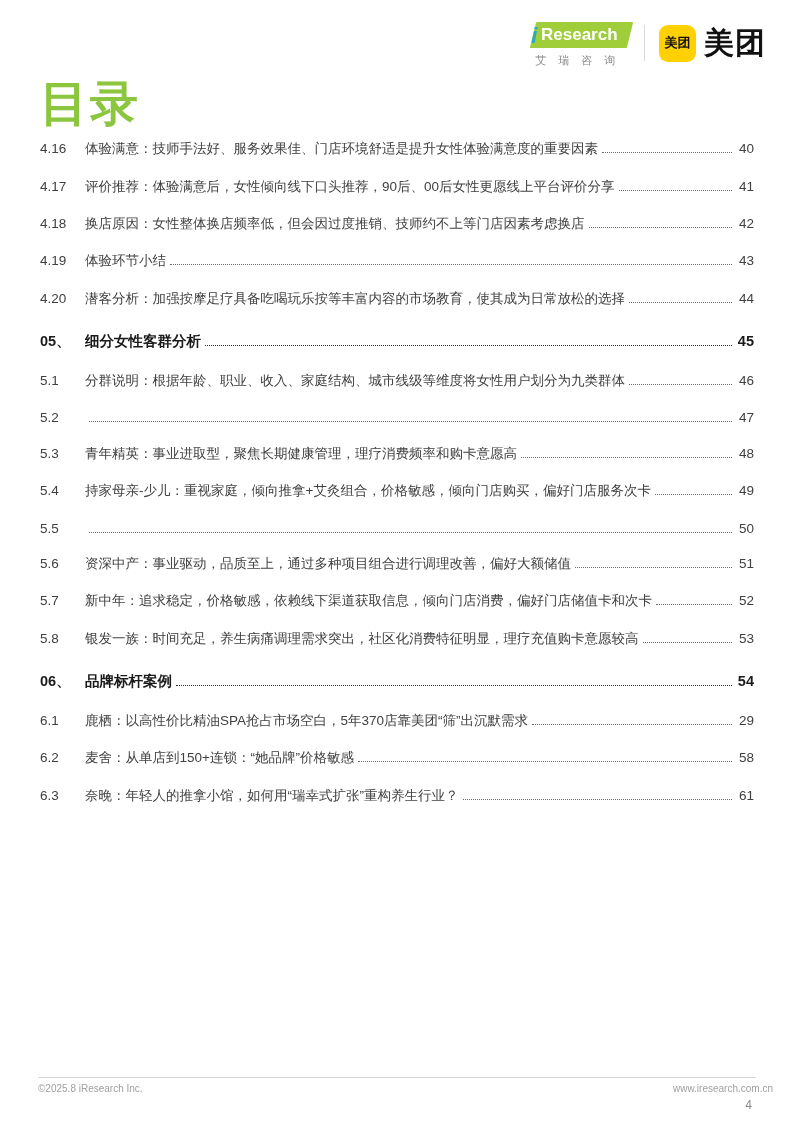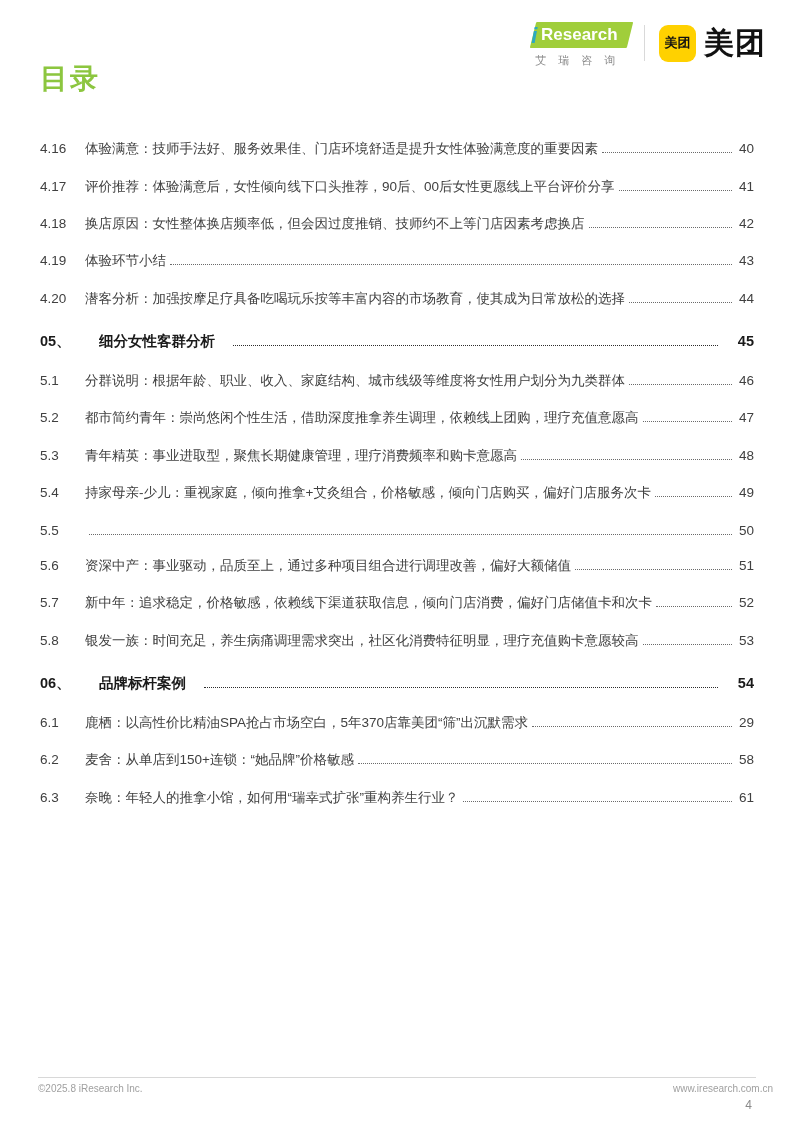--- a/index.html
+++ b/index.html
@@ -42,22 +42,22 @@
   .logo-divider{width:1px;height:36px;background:#d9d9d9;}
   .mt-logo{display:flex;align-items:center;gap:8px;}
   .mt-icon{
     width:37px;height:37px;background:var(--meituan-yellow);
     border-radius:9px;display:flex;align-items:center;justify-content:center;
     font-size:13px;font-weight:900;color:#111;letter-spacing:0;
   }
   .mt-word{font-size:30px;font-weight:900;color:#111;letter-spacing:1px;}
   
   .page-title{
-    position:absolute;left:40px;top:60px;
-    color:var(--title-green);font-size:28px;font-weight:bold;letter-spacing:2px;
+    position:absolute;left:40px;top:72px;
+    color:var(--title-green);font-size:48px;font-weight:bold;letter-spacing:2px;
   }
   
   .toc{
     position:absolute;left:40px;right:40px;top:126px;
   }
   .toc-row{
     display:flex;align-items:baseline;
     font-size:13.5px;color:var(--body-text);
     padding:5.2px 0;cursor:default;
   }
@@ -65,21 +65,20 @@
   .toc-title{white-space:nowrap;overflow:hidden;text-overflow:ellipsis;max-width:588px;}
   .toc-leader{
     flex:1 1 auto;min-width:12px;
     border-bottom:1.5px dotted #6b6b6b;
     margin:0 4px 3px 4px;
   }
   .toc-page{flex:0 0 auto;min-width:18px;text-align:right;}
   .toc-row.section{
     font-weight:bold;color:var(--section-text);font-size:14.5px;
     padding:9px 0 7px 0;
-    gap:14px;
   }
   .toc-row.section .toc-leader{border-bottom:1.8px dotted #2c2c2c;margin-bottom:3px;}
   
   .footer-rule{
     position:absolute;left:38px;right:38px;top:1077px;
     border-top:1px solid #d8d8d8;
   }
   .footer-row{
     position:absolute;left:38px;right:21px;top:1083px;
     display:flex;justify-content:space-between;
@@ -148,21 +147,20 @@
     <span class="toc-page">45</span>
   </div>
     <div class="toc-row">
     <span class="toc-num">5.1</span>
     <span class="toc-title">分群说明：根据年龄、职业、收入、家庭结构、城市线级等维度将女性用户划分为九类群体</span>
     <span class="toc-leader"></span>
     <span class="toc-page">46</span>
   </div>
     <div class="toc-row">
     <span class="toc-num">5.2</span>
-    <span class="toc-title">都市简约青年：崇尚悠闲个性生活，借助深度推拿养生调理，依赖线上团购，理疗充值意愿高</span>
     <span class="toc-leader"></span>
     <span class="toc-page">47</span>
   </div>
     <div class="toc-row">
     <span class="toc-num">5.3</span>
     <span class="toc-title">青年精英：事业进取型，聚焦长期健康管理，理疗消费频率和购卡意愿高</span>
     <span class="toc-leader"></span>
     <span class="toc-page">48</span>
   </div>
     <div class="toc-row">

